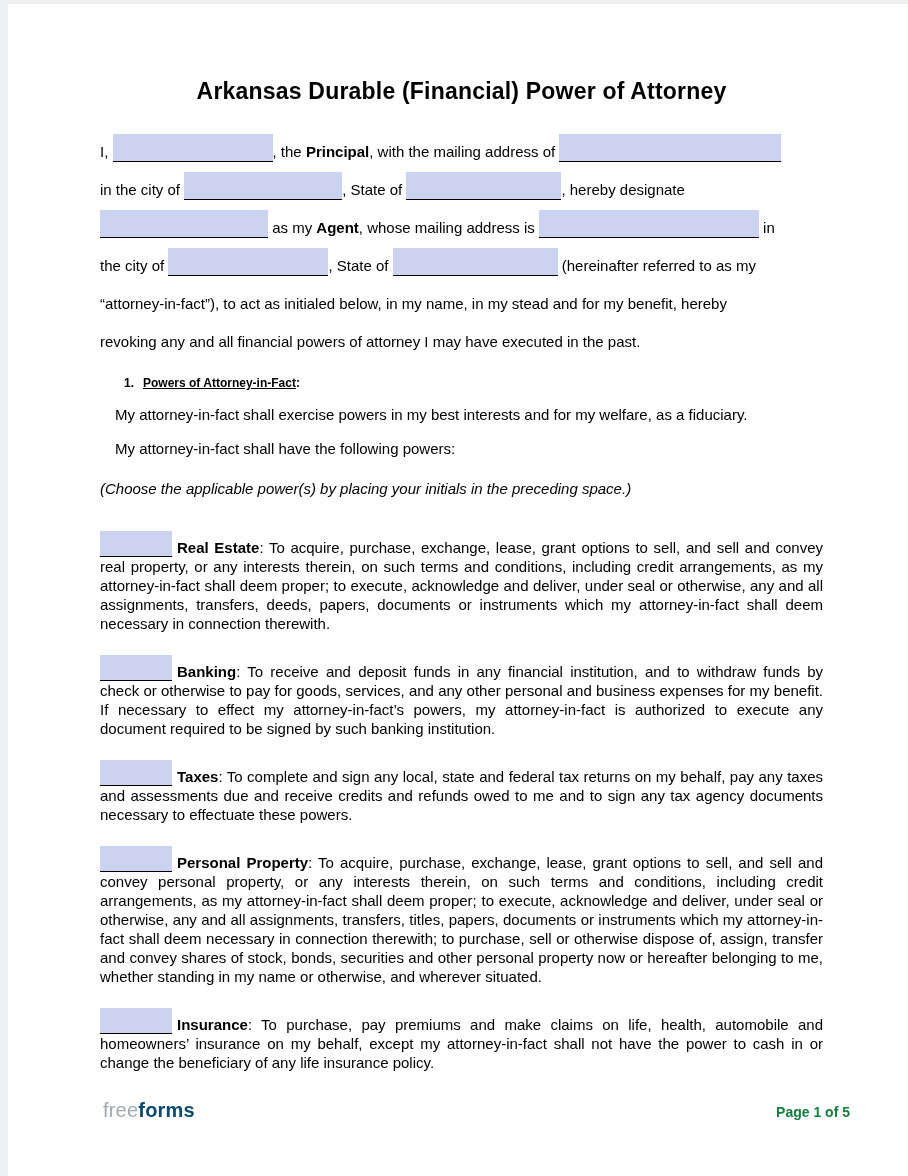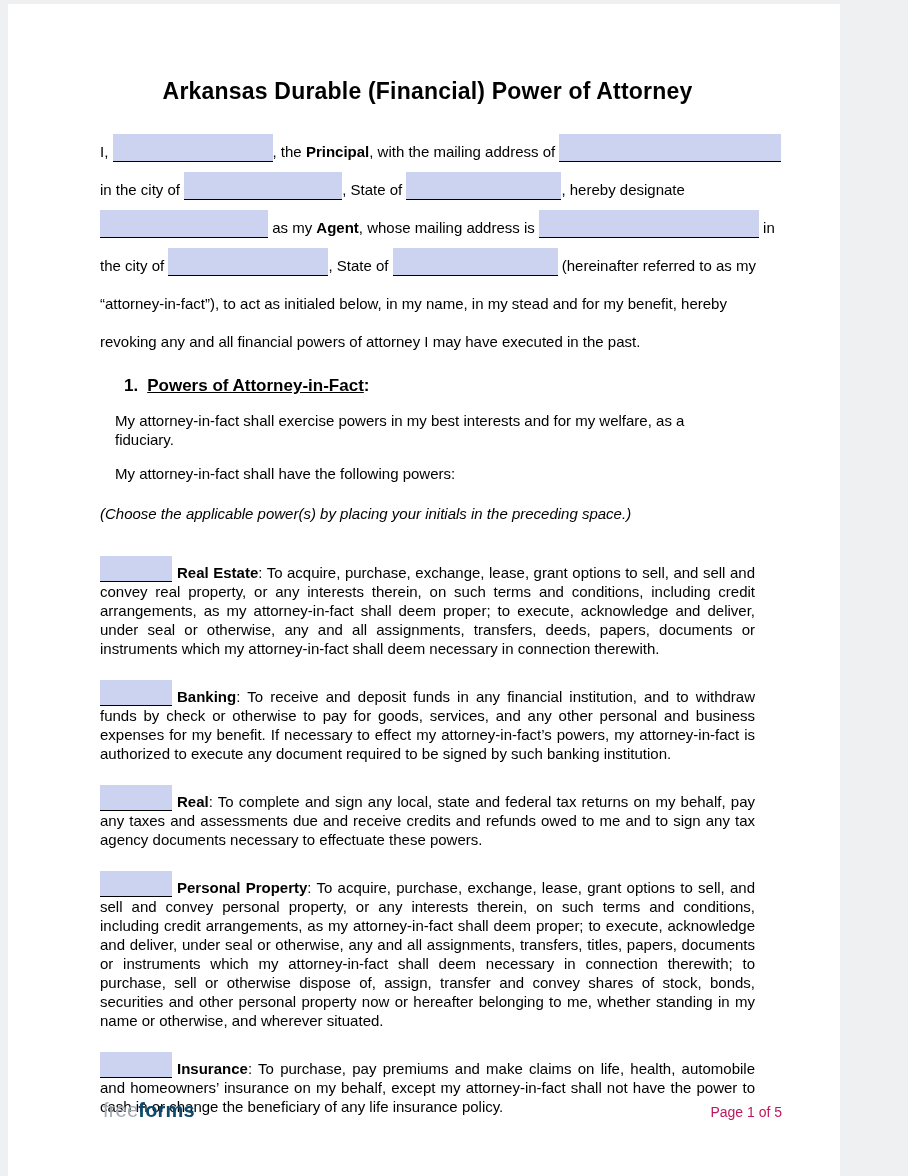--- a/index.html
+++ b/index.html
@@ -3,58 +3,58 @@
 <meta charset="utf-8">
 <style>
   html,body{margin:0;padding:0;}
   body{
     width:908px;height:1176px;position:relative;
     background:#eef0f2;
     font-family:"Liberation Sans", sans-serif;
     color:#000;
   }
   .sheet{
-    position:absolute;left:8px;top:4px;width:832px;height:1172px;
+    position:absolute;left:8px;top:4px;width:900px;height:1172px;
     background:#ffffff;box-sizing:border-box;
     padding:74px 85px 0 92px;
   }
   h1{
     font-size:23px;font-weight:bold;text-align:center;
     margin:0 0 28px 0;letter-spacing:.2px;
   }
   .iline{
     font-size:15px;line-height:38px;white-space:nowrap;
   }
   .blank{
     display:inline-block;height:27px;background:#ccd3f1;
     border-bottom:1px solid #000;vertical-align:-5px;
   }
   .init{
     display:inline-block;width:72px;height:25px;background:#ccd3f1;
     border-bottom:1px solid #000;vertical-align:-4px;margin-right:5px;
   }
   h2{
-    font-size:17px;font-weight:bold;margin:15px 0 14px 24px;
+    font-size:12px;font-weight:bold;margin:15px 0 14px 24px;
   }
   h2 .num{margin-right:9px;}
   h2 .ul{text-decoration:underline;}
   .sec-intro{font-size:15px;line-height:19px;margin:15px;}
   .instruction{font-size:15px;font-style:italic;margin:21px 0 33px 0;line-height:19px;}
   .power{
     font-size:15px;line-height:19px;text-align:justify;
     margin:0 0 22px 0;
   }
   .power b{font-weight:bold;}
   .brand{
     position:absolute;left:95px;bottom:54px;font-size:20px;letter-spacing:.2px;
   }
   .brand .free{color:#a2a9b0;font-weight:400;margin-top:8px;}
   .brand .forms{color:#0c4a6e;font-weight:700;}
   .pagenum{
-    position:absolute;right:58px;bottom:56px;font-size:14px;color:#be185d;
+    position:absolute;right:58px;bottom:56px;font-size:14px;color:#15803d;font-weight:bold;
   }
 </style>
 </head>
 <body>
 
 <div class="sheet">
 
   <h1>Arkansas Durable (Financial) Power of Attorney</h1>
 
   <div>
@@ -89,21 +89,21 @@
 
   <p class="power">
     <span class="init"></span><b>Real Estate</b><span>: To acquire, purchase, exchange, lease, grant options to sell, and sell and convey real property, or any interests therein, on such terms and conditions, including credit arrangements, as my attorney-in-fact shall deem proper; to execute, acknowledge and deliver, under seal or otherwise, any and all assignments, transfers, deeds, papers, documents or instruments which my attorney-in-fact shall deem necessary in connection therewith.</span>
   </p>
 
   <p class="power">
     <span class="init"></span><b>Banking</b><span>: To receive and deposit funds in any financial institution, and to withdraw funds by check or otherwise to pay for goods, services, and any other personal and business expenses for my benefit. If necessary to effect my attorney-in-fact’s powers, my attorney-in-fact is authorized to execute any document required to be signed by such banking institution.</span>
   </p>
 
   <p class="power">
-    <span class="init"></span><b>Real</b><span>: To complete and sign any local, state and federal tax returns on my behalf, pay any taxes and assessments due and receive credits and refunds owed to me and to sign any tax agency documents necessary to effectuate these powers.</span>
+    <span class="init"></span><b>Taxes</b><span>: To complete and sign any local, state and federal tax returns on my behalf, pay any taxes and assessments due and receive credits and refunds owed to me and to sign any tax agency documents necessary to effectuate these powers.</span>
   </p>
 
   <p class="power">
     <span class="init"></span><b>Personal Property</b><span>: To acquire, purchase, exchange, lease, grant options to sell, and sell and convey personal property, or any interests therein, on such terms and conditions, including credit arrangements, as my attorney-in-fact shall deem proper; to execute, acknowledge and deliver, under seal or otherwise, any and all assignments, transfers, titles, papers, documents or instruments which my attorney-in-fact shall deem necessary in connection therewith; to purchase, sell or otherwise dispose of, assign, transfer and convey shares of stock, bonds, securities and other personal property now or hereafter belonging to me, whether standing in my name or otherwise, and wherever situated.</span>
   </p>
 
   <p class="power">
     <span class="init"></span><b>Insurance</b><span>: To purchase, pay premiums and make claims on life, health, automobile and homeowners’ insurance on my behalf, except my attorney-in-fact shall not have the power to cash in or change the beneficiary of any life insurance policy.</span>
   </p>
 

